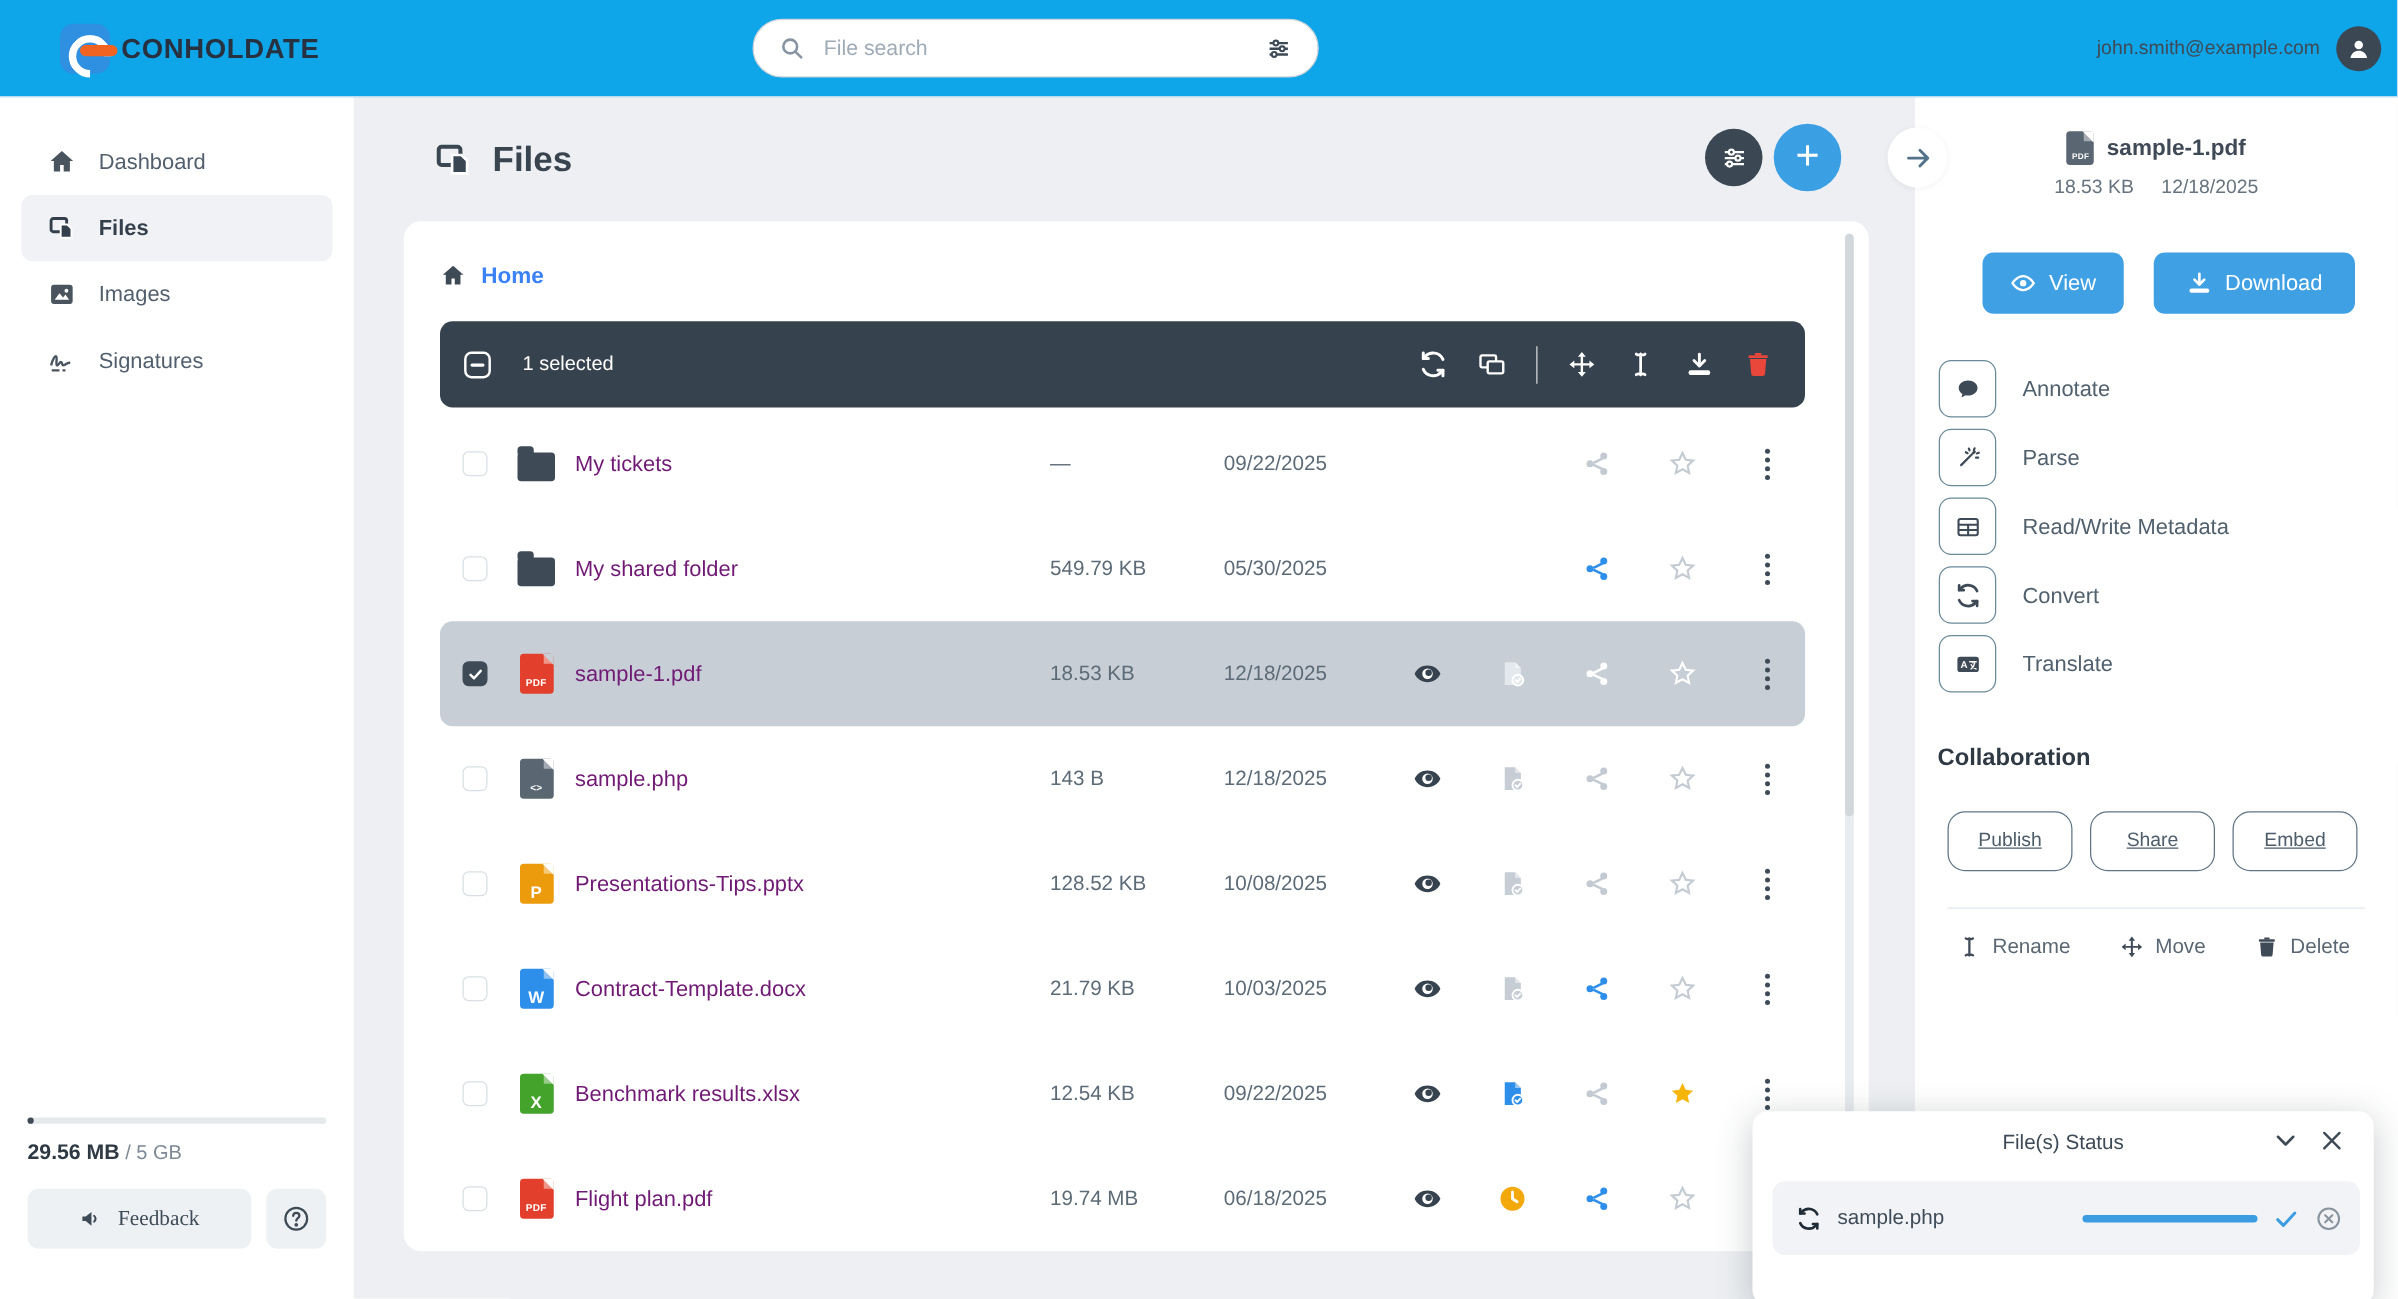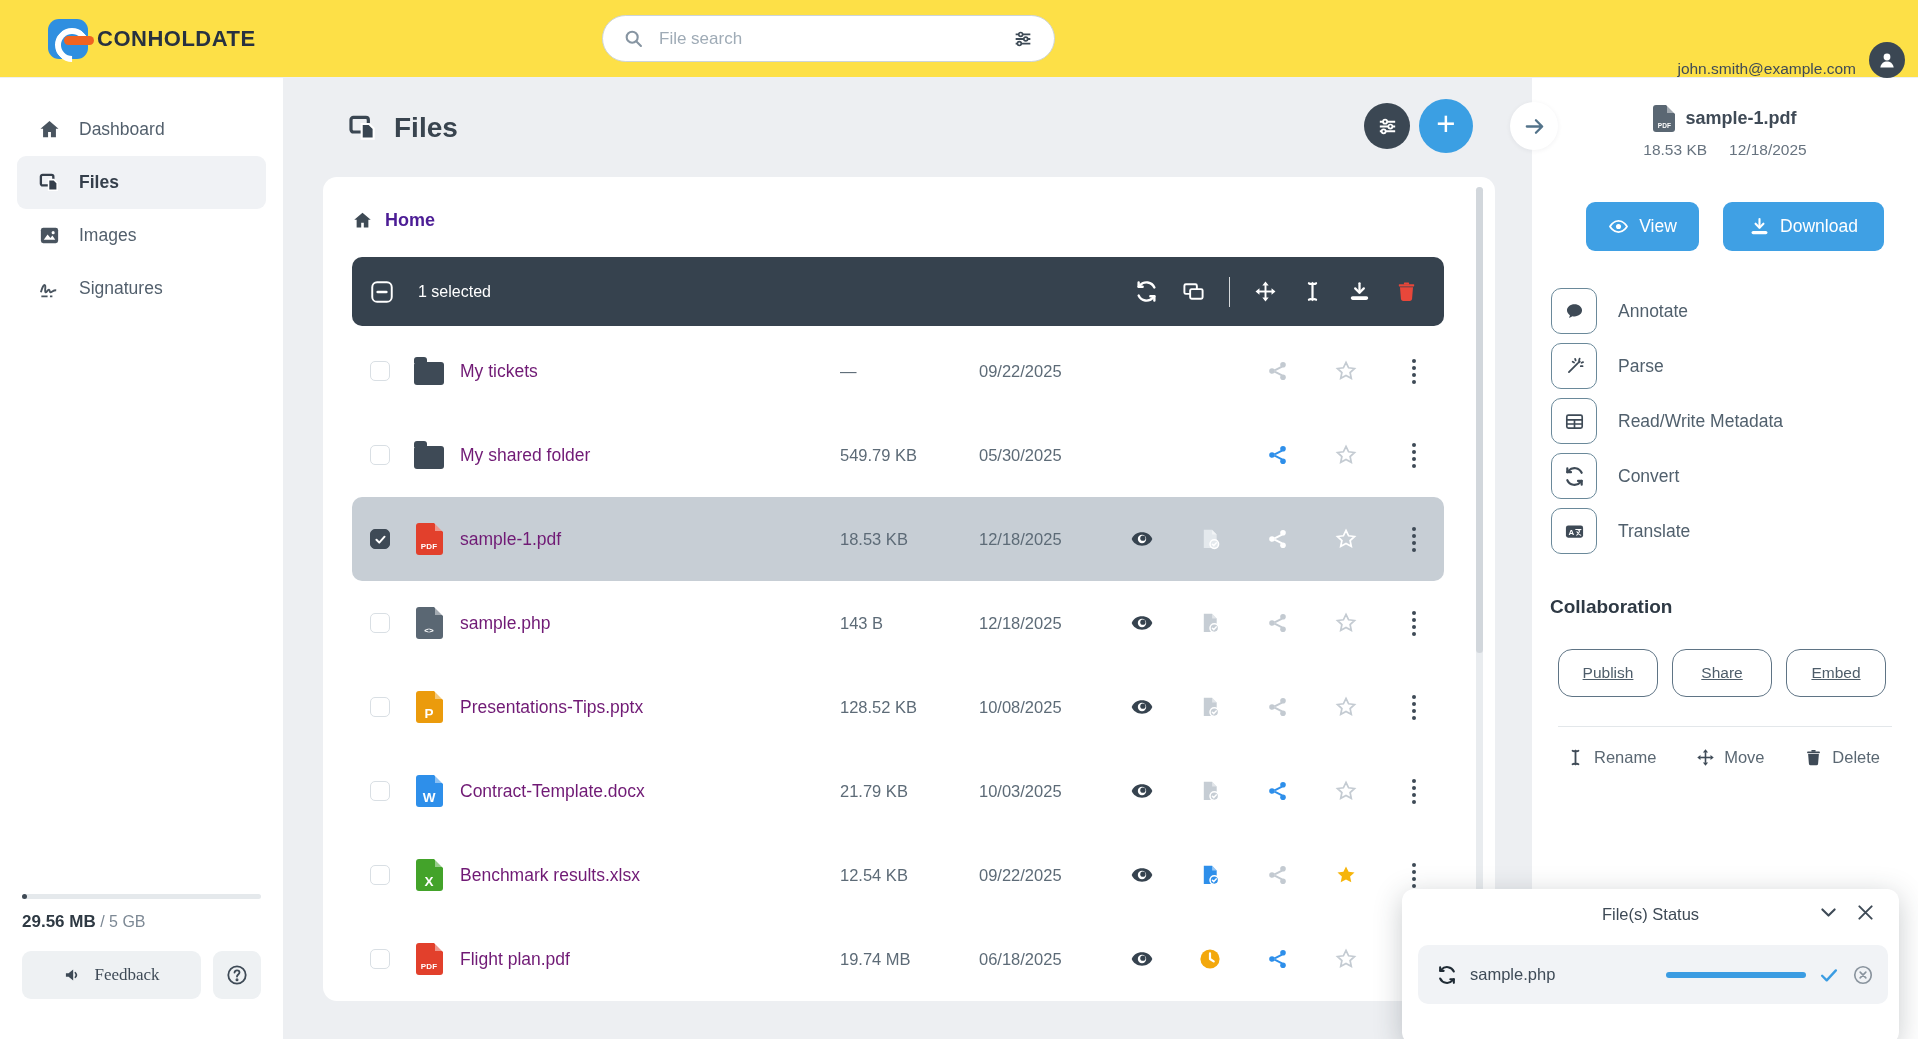--- a/index.html
+++ b/index.html
@@ -1,34 +1,34 @@
 <!DOCTYPE html>
 <html><head>
 <meta charset="utf-8">
 <style>
 html,body{margin:0;padding:0;width:1918px;height:1039px;overflow:hidden;background:#fff;
 font-family:"Liberation Sans",sans-serif;-webkit-font-smoothing:antialiased;}
 *{box-sizing:border-box;}
 svg{display:block;}
 
 
-.topbar{position:relative;height:78px;background:#fde047;border-bottom:1px solid #eef0f2;}
+.topbar{position:relative;height:78px;background:#0ea5e9;border-bottom:1px solid #eef0f2;}
 .logo{position:absolute;left:48px;top:19px;display:flex;align-items:center;gap:9px;}
 .logo-mark{position:relative;width:40px;height:40px;background:#2f8fe0;border-radius:11px;}
 .logo-mark::before{content:"";position:absolute;left:7px;top:9px;width:22px;height:22px;border-radius:50%;
 border:6px solid #fff;border-right-color:transparent;transform:rotate(45deg);}
 .logo-mark::after{content:"";position:absolute;left:16px;top:17px;width:30px;height:9px;background:#f06321;border-radius:5px;}
 .logo-text{font-size:22px;font-weight:700;letter-spacing:.5px;color:#273140;}
 .search{position:absolute;left:602px;top:15px;width:453px;height:47px;border:1.5px solid #ccd4da;border-radius:24px;
 display:flex;align-items:center;padding:0 20px;gap:13px;background:#fff;}
 .search .sicon{color:#8795a2;width:21px;height:21px;}
 .search input{flex:1;border:none;outline:none;font-size:17px;color:#55636f;font-family:inherit;background:transparent;}
 .search input::placeholder{color:#9fabb6;}
 .search .slider-icon{width:22px;height:22px;color:#3d4a56;--knob-bg:#fff;cursor:pointer;}
-.user{position:absolute;right:13px;top:0;height:78px;display:flex;align-items:flex-end;gap:13px;}
+.user{position:absolute;right:13px;top:0;height:78px;display:flex;align-items:center;gap:13px;}
 .user-email{font-size:15.5px;color:#3f4a56;}
 .avatar{width:36px;height:36px;border-radius:50%;background:#3b4753;display:flex;align-items:center;justify-content:center;}
 .avatar svg{width:24px;height:24px;}
 
 
 .body{display:flex;height:961px;}
 .sidebar{width:283px;background:#fff;position:relative;flex:none;}
 .main{flex:1;background:#edeff2;position:relative;}
 .panel{width:386px;background:#fff;position:relative;flex:none;}
 
@@ -60,21 +60,21 @@
 .btn-filter{position:absolute;left:1081px;top:25px;width:46px;height:46px;border-radius:50%;background:#3b4753;
 display:flex;align-items:center;justify-content:center;color:#fff;--knob-bg:#3b4753;cursor:pointer;}
 .btn-filter svg{width:23px;height:23px;}
 .btn-add{position:absolute;left:1136px;top:21px;width:54px;height:54px;border-radius:50%;background:#3b9fe3;
 color:#fff;font-size:33px;font-weight:400;display:flex;align-items:center;justify-content:center;cursor:pointer;padding-bottom:4px;}
 
 
 .card{position:absolute;left:40px;right:37px;top:99px;height:824px;background:#fff;border-radius:14px;}
 .breadcrumb{height:26px;margin:30px 0 0 29px;display:flex;align-items:center;gap:12px;}
 .breadcrumb svg{width:21px;height:21px;color:#3e4a55;}
-.breadcrumb-label{font-size:18px;font-weight:700;color:#4c1d95;}
+.breadcrumb-label{font-size:18px;font-weight:700;color:#3b82f6;}
 .scrollbar{position:absolute;right:12px;top:10px;bottom:10px;width:7px;border-radius:4px;background:#e9ecef;}
 .scroll-thumb{position:absolute;top:0;width:7px;height:58%;border-radius:4px;background:#d2d7dc;}
 
 
 .toolbar{margin:24px 51px 0 29px;height:69px;background:#36424e;border-radius:10px;display:flex;align-items:center;color:#fff;--tb-bg:#36424e;}
 .tb-check{width:26px;height:26px;margin-left:17px;cursor:pointer;}
 .tb-label{margin-left:23px;font-size:16px;color:#fff;}
 .tb-spacer{flex:1;}
 .tb-icons{display:flex;align-items:center;gap:14px;padding-right:21px;}
 .tb-icon{width:33px;height:33px;display:flex;align-items:center;justify-content:center;color:#fff;cursor:pointer;}

